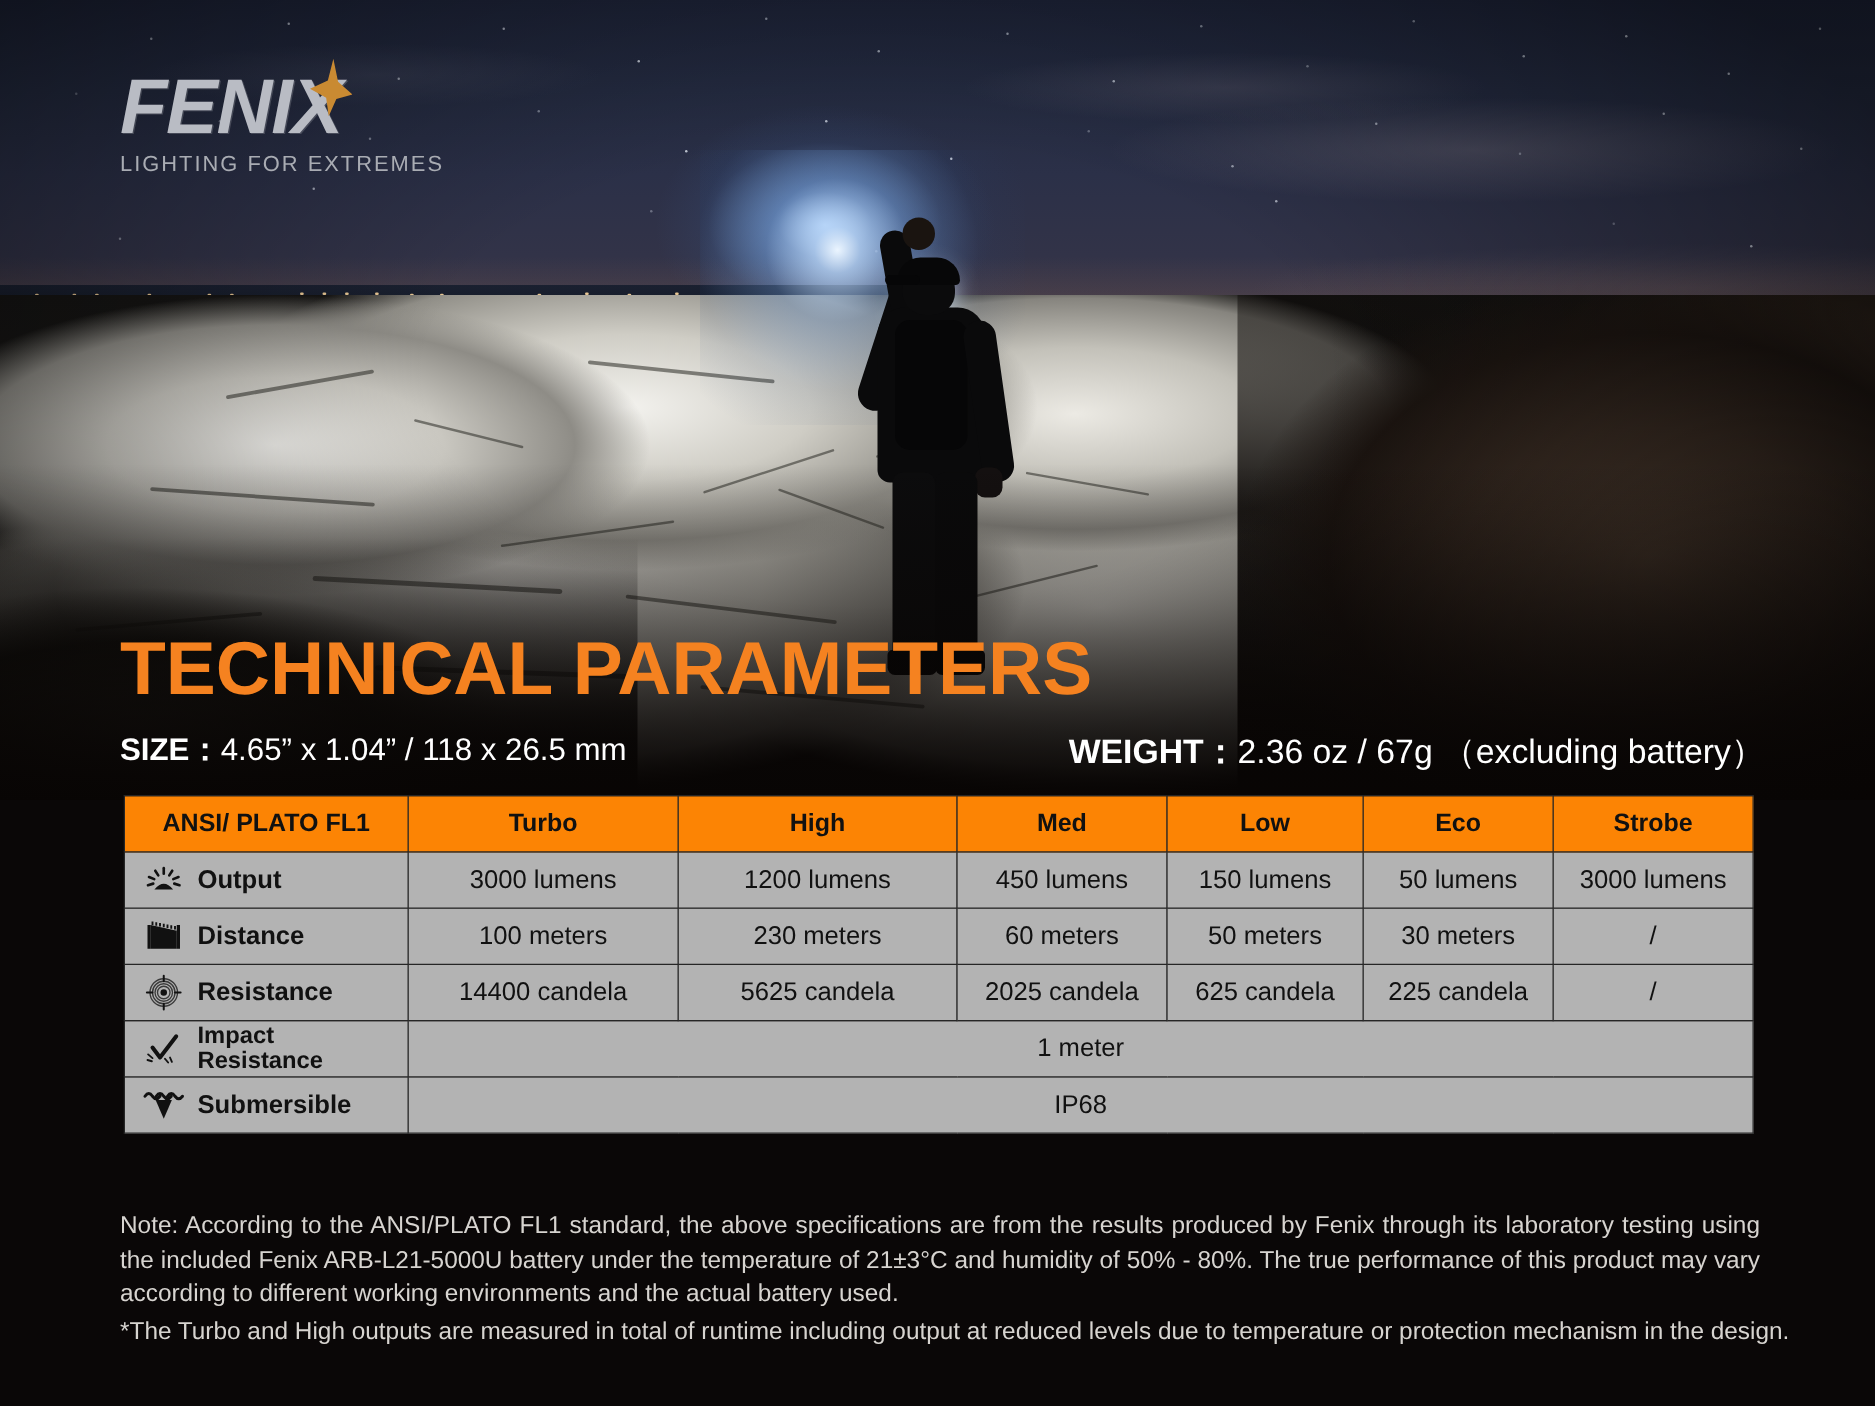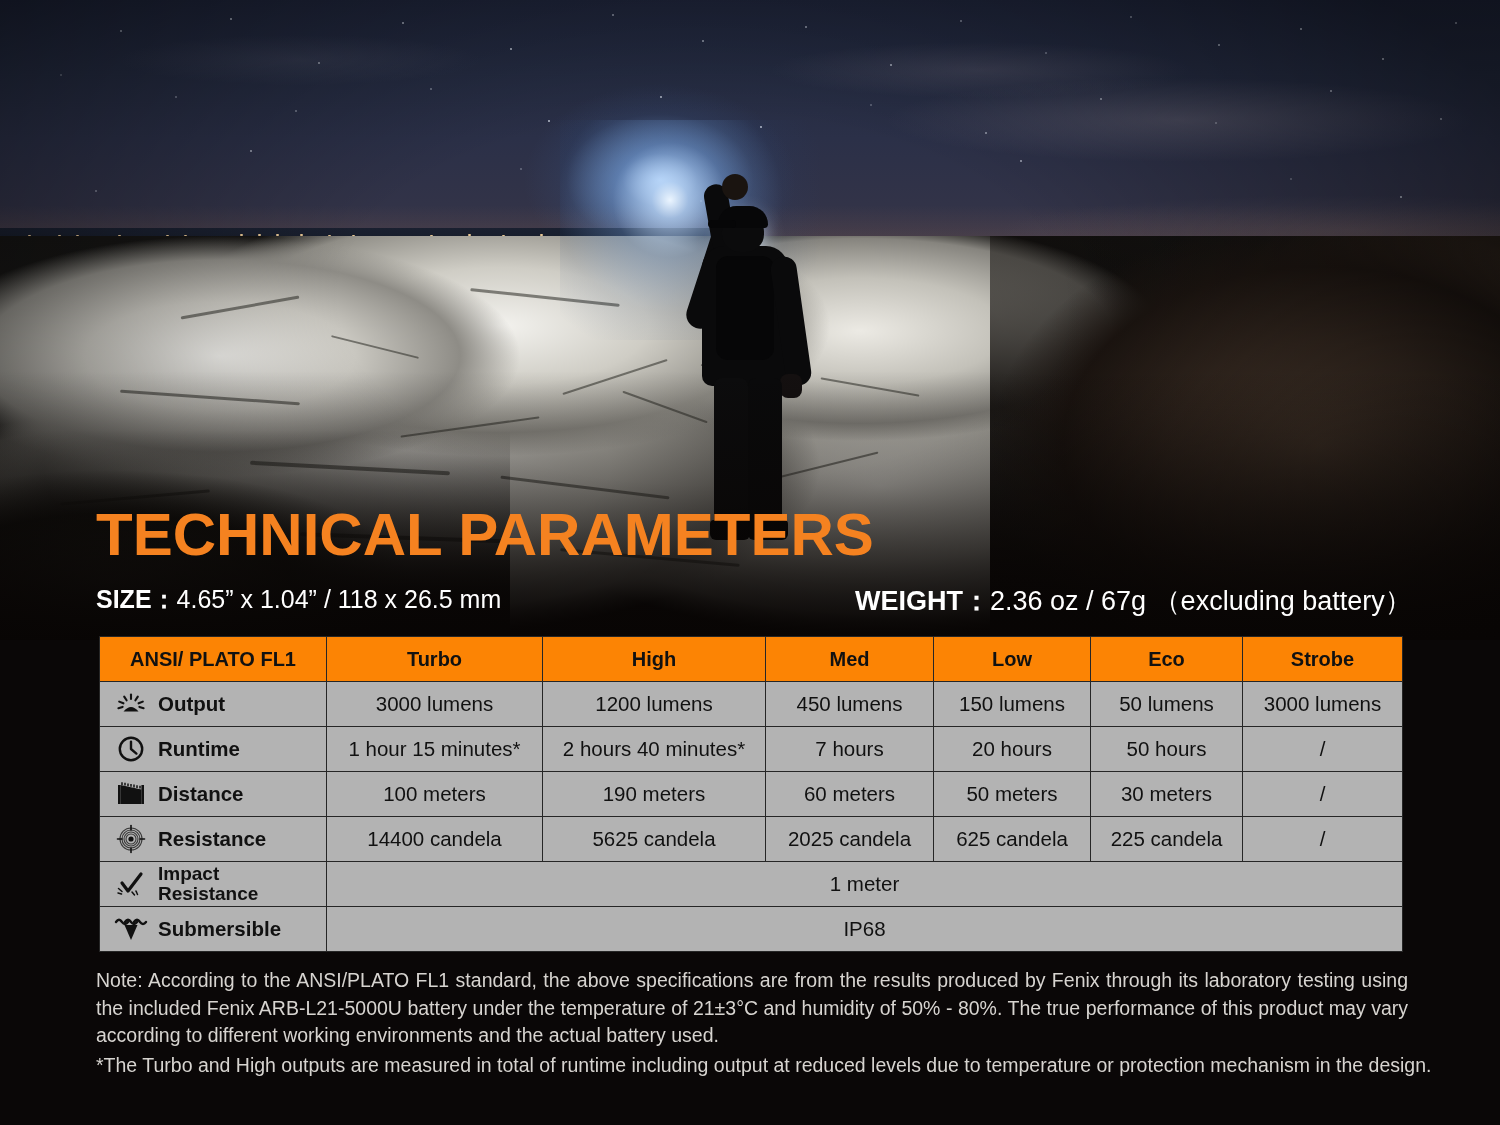--- a/index.html
+++ b/index.html
@@ -304,20 +304,25 @@
       <div class="p-cap-brim"></div>
       <div class="p-legL"></div>
       <div class="p-legR"></div>
       <div class="p-bootL"></div>
       <div class="p-bootR"></div>
     </div>
 
     <div class="photo-vignette"></div>
   </div>
 
+  <div id="logo">
+    <div class="logo-star"></div>
+    <div class="logo-word">FENIX</div>
+    <div class="logo-tag">LIGHTING FOR EXTREMES</div>
+  </div>
 
   <div id="title">TECHNICAL PARAMETERS</div>
 
   <div id="sizeline">
     <span class="lbl-bold">SIZE：</span><span>4.65” x 1.04” / 118 x 26.5 mm</span>
   </div>
 
   <div id="weightline">
     <span class="lbl-bold">WEIGHT：</span><span>2.36 oz / 67g （excluding battery）</span>
   </div>
@@ -366,39 +371,20 @@
           </div>
         </td>
         <td>3000 lumens</td>
         <td>1200 lumens</td>
         <td>450 lumens</td>
         <td>150 lumens</td>
         <td>50 lumens</td>
         <td>3000 lumens</td>
       </tr>
 
-      <tr>
-        <td class="rowhead">
-          <div class="rowhead-inner">
-            <span class="rh-icon">
-              <svg width="28" height="28" viewBox="0 0 28 28">
-                <circle cx="14" cy="14" r="11.2" fill="none" stroke="#111" stroke-width="2.4"></circle>
-                <path d="M14 6.6 L14 14 L19.4 18.6" fill="none" stroke="#111" stroke-width="2.4" stroke-linecap="round" stroke-linejoin="round"></path>
-              </svg>
-            </span>
-            <span class="rh-text">Runtime</span>
-          </div>
-        </td>
-        <td>1 hour 15 minutes*</td>
-        <td>2 hours 40 minutes*</td>
-        <td>7 hours</td>
-        <td>20 hours</td>
-        <td>50 hours</td>
-        <td>/</td>
-      </tr>
 
       <tr>
         <td class="rowhead">
           <div class="rowhead-inner">
             <span class="rh-icon">
               <svg width="32" height="26" viewBox="0 0 32 26">
                 <rect x="3" y="4" width="2.6" height="19" fill="#111"></rect>
                 <rect x="26.4" y="4" width="2.6" height="19" fill="#111"></rect>
                 <path d="M5.6 4 L26.4 8.5 L26.4 23 L5.6 23 Z" fill="#111"></path>
                 <g stroke="#111" stroke-width="1.5">
@@ -409,21 +395,21 @@
                     <path d="M19 6.4 L19 3.6"></path>
                     <path d="M22 7 L22 4.2"></path>
                     <path d="M25 7.6 L25 4.8"></path>
                 </g>
               </svg>
             </span>
             <span class="rh-text">Distance</span>
           </div>
         </td>
         <td>100 meters</td>
-        <td>190 meters</td>
+        <td>230 meters</td>
         <td>60 meters</td>
         <td>50 meters</td>
         <td>30 meters</td>
         <td>/</td>
       </tr>
 
       <tr>
         <td class="rowhead">
           <div class="rowhead-inner">
             <span class="rh-icon">

